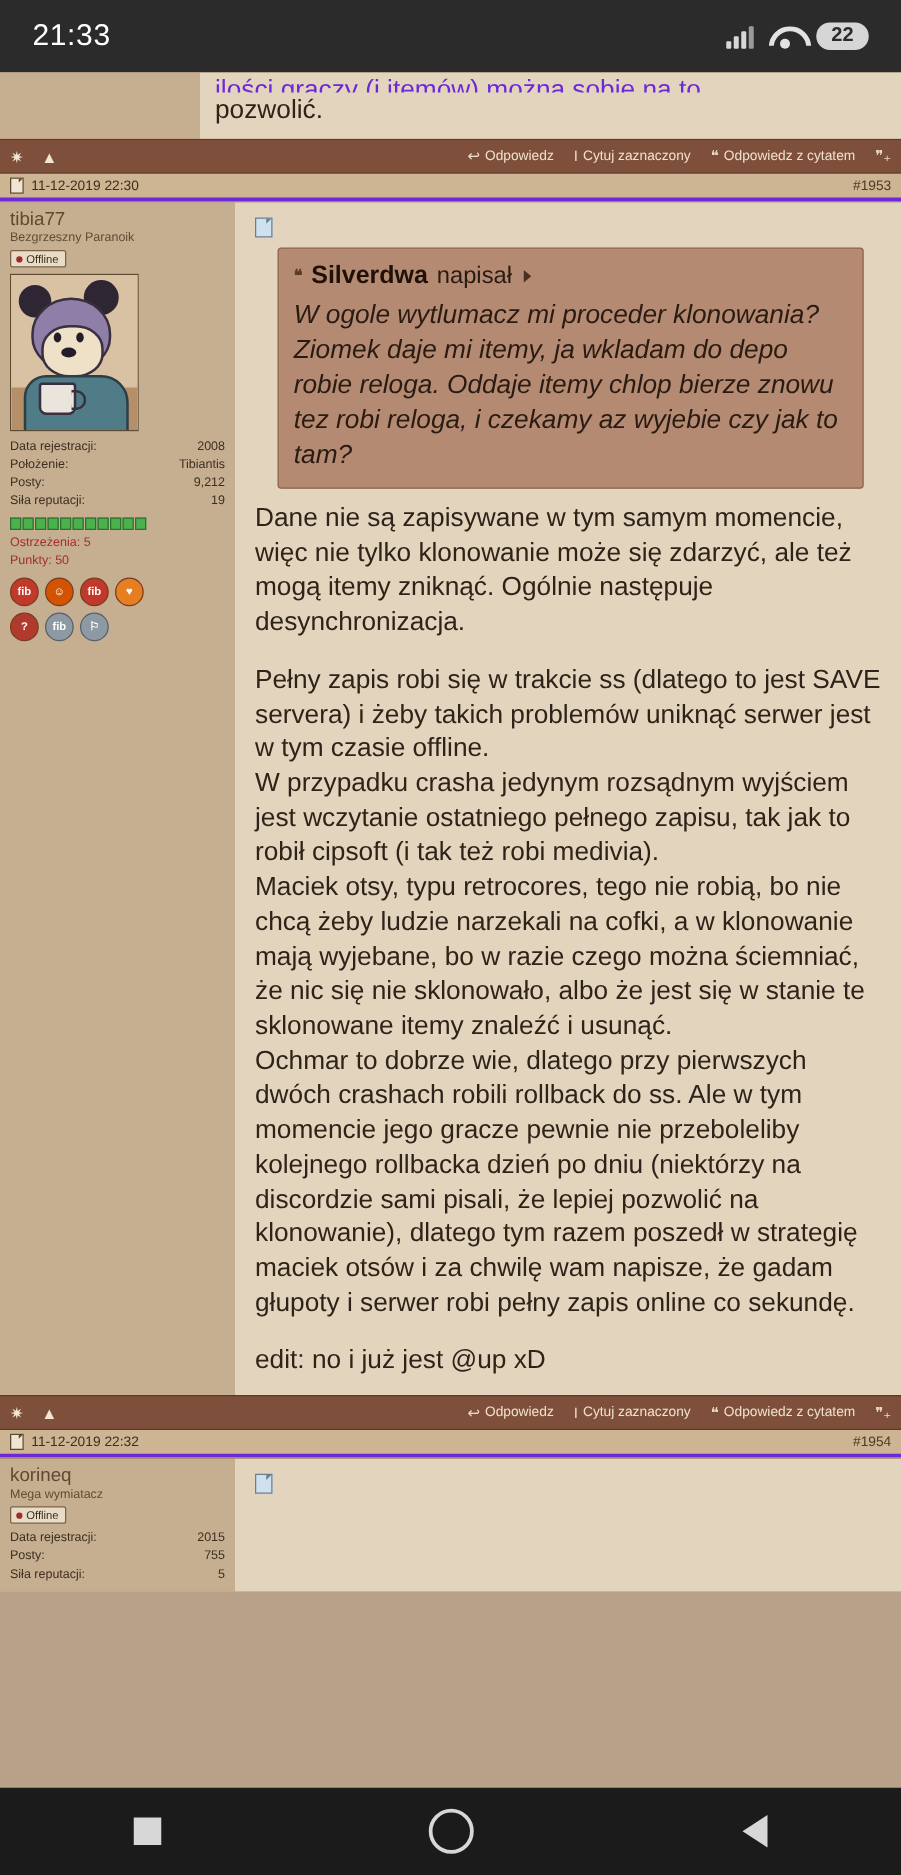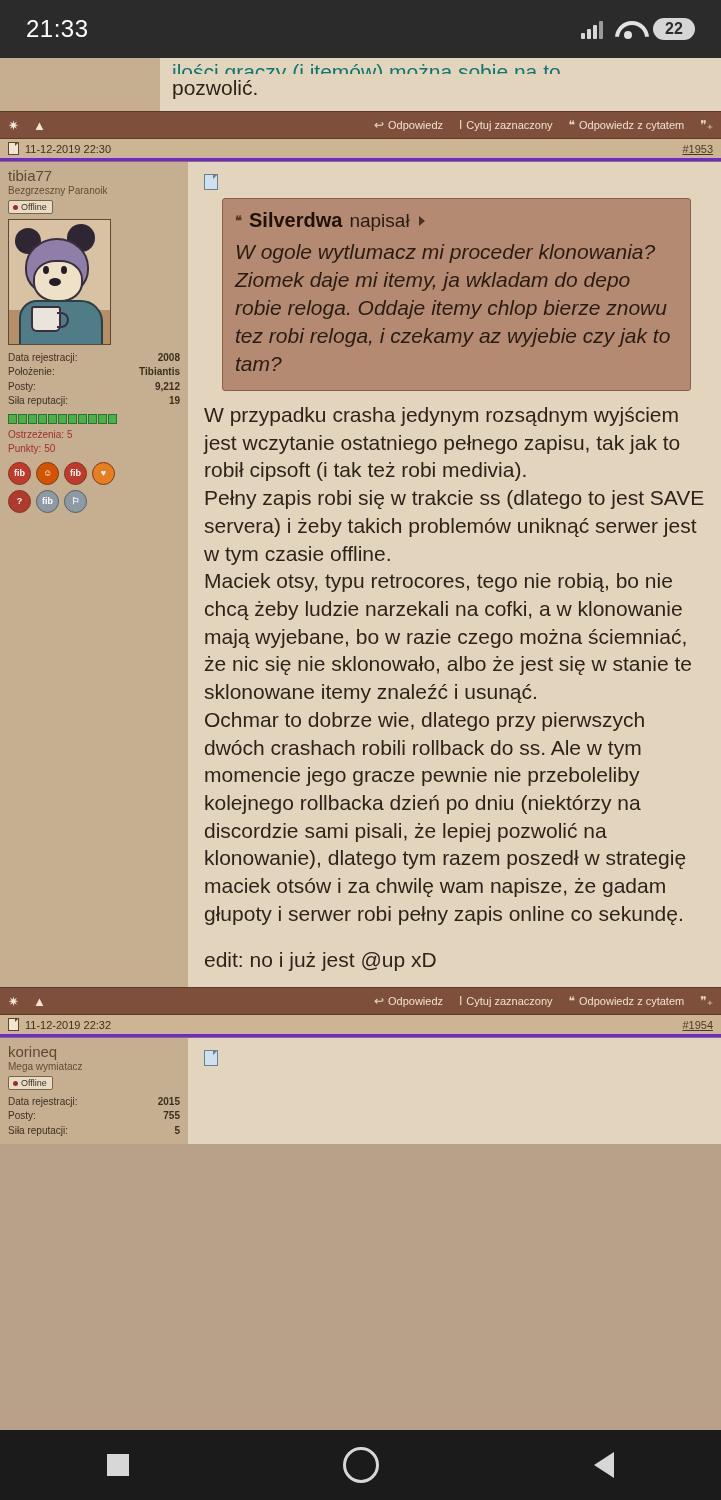--- a/index.html
+++ b/index.html
@@ -137,21 +137,21 @@
     background: #e3d5bd;
     padding: 0 12px 10px 12px;
     box-sizing: border-box;
     color: #2e2319;
     font-size: 21px;
     line-height: 1.3;
   }
   .clip-line {
     height: 16px;
     overflow: hidden;
-    color: #0f766e;
+    color: #6d28d9;
   }
 
   
   .actionbar {
     background: #7e4f3a;
     height: 26px;
     display: flex;
     align-items: center;
     padding: 0 8px;
     color: #f0e2cf;
@@ -190,21 +190,20 @@
     color: #3c2f20;
     border-bottom: 3px solid #6d28d9;
   }
   .post-head .dateline {
     display: flex;
     align-items: center;
     gap: 6px;
   }
   .post-head .postnum {
     color: #4a3a26;
-    text-decoration: underline;
   }
   .doc-icon {
     display: inline-block;
     width: 9px;
     height: 11px;
     border: 1px solid #5b472f;
     background: #efe5d2;
     position: relative;
   }
   .doc-icon::after {
@@ -283,21 +282,21 @@
     background:#4f7c87; border-top-left-radius:18px; border-top-right-radius:22px; border:2px solid #2c3f47;
   }
 
   .meta-row {
     display: flex;
     justify-content: space-between;
     font-size: 10px;
     line-height: 1.45;
     color: #3c2f20;
   }
-  .meta-row .v { font-weight: bold; }
+  .meta-row .v { font-weight: normal; }
   .repbar {
     margin: 5px 0 4px 0;
     display: flex;
     gap: 1px;
   }
   .repbar i {
     display: block;
     width: 7px;
     height: 8px;
     background: #49b24a;
@@ -543,22 +542,23 @@
           <div class="quote-head">
             <span class="qm">❝</span>
             <span class="who">Silverdwa</span>
             <span class="said">napisał</span>
             <span class="arrow"></span>
           </div>
           <div class="quote-body">W ogole wytlumacz mi proceder klonowania? Ziomek daje mi itemy, ja wkladam do depo robie reloga. Oddaje itemy chlop bierze znowu tez robi reloga, i czekamy az wyjebie czy jak to tam?</div>
         </div>
 
         <div class="post-body">
+          <p>Dane nie są zapisywane w tym samym momencie, więc nie tylko klonowanie może się zdarzyć, ale też mogą itemy zniknąć. Ogólnie następuje desynchronizacja.</p>
+          <p class="tight">Pełny zapis robi się w trakcie ss (dlatego to jest SAVE servera) i żeby takich problemów uniknąć serwer jest w tym czasie offline.</p>
           <p class="tight">W przypadku crasha jedynym rozsądnym wyjściem jest wczytanie ostatniego pełnego zapisu, tak jak to robił cipsoft (i tak też robi medivia).</p>
-          <p class="tight">Pełny zapis robi się w trakcie ss (dlatego to jest SAVE servera) i żeby takich problemów uniknąć serwer jest w tym czasie offline.</p>
           <p class="tight">Maciek otsy, typu retrocores, tego nie robią, bo nie chcą żeby ludzie narzekali na cofki, a w klonowanie mają wyjebane, bo w razie czego można ściemniać, że nic się nie sklonowało, albo że jest się w stanie te sklonowane itemy znaleźć i usunąć.</p>
           <p>Ochmar to dobrze wie, dlatego przy pierwszych dwóch crashach robili rollback do ss. Ale w tym momencie jego gracze pewnie nie przeboleliby kolejnego rollbacka dzień po dniu (niektórzy na discordzie sami pisali, że lepiej pozwolić na klonowanie), dlatego tym razem poszedł w strategię maciek otsów i za chwilę wam napisze, że gadam głupoty i serwer robi pełny zapis online co sekundę.</p>
           <p class="tight">edit: no i już jest @up xD</p>
         </div>
       </div>
     </div>
 
     <div class="actionbar">
       <div class="left-icons">
         <span>✷</span>

